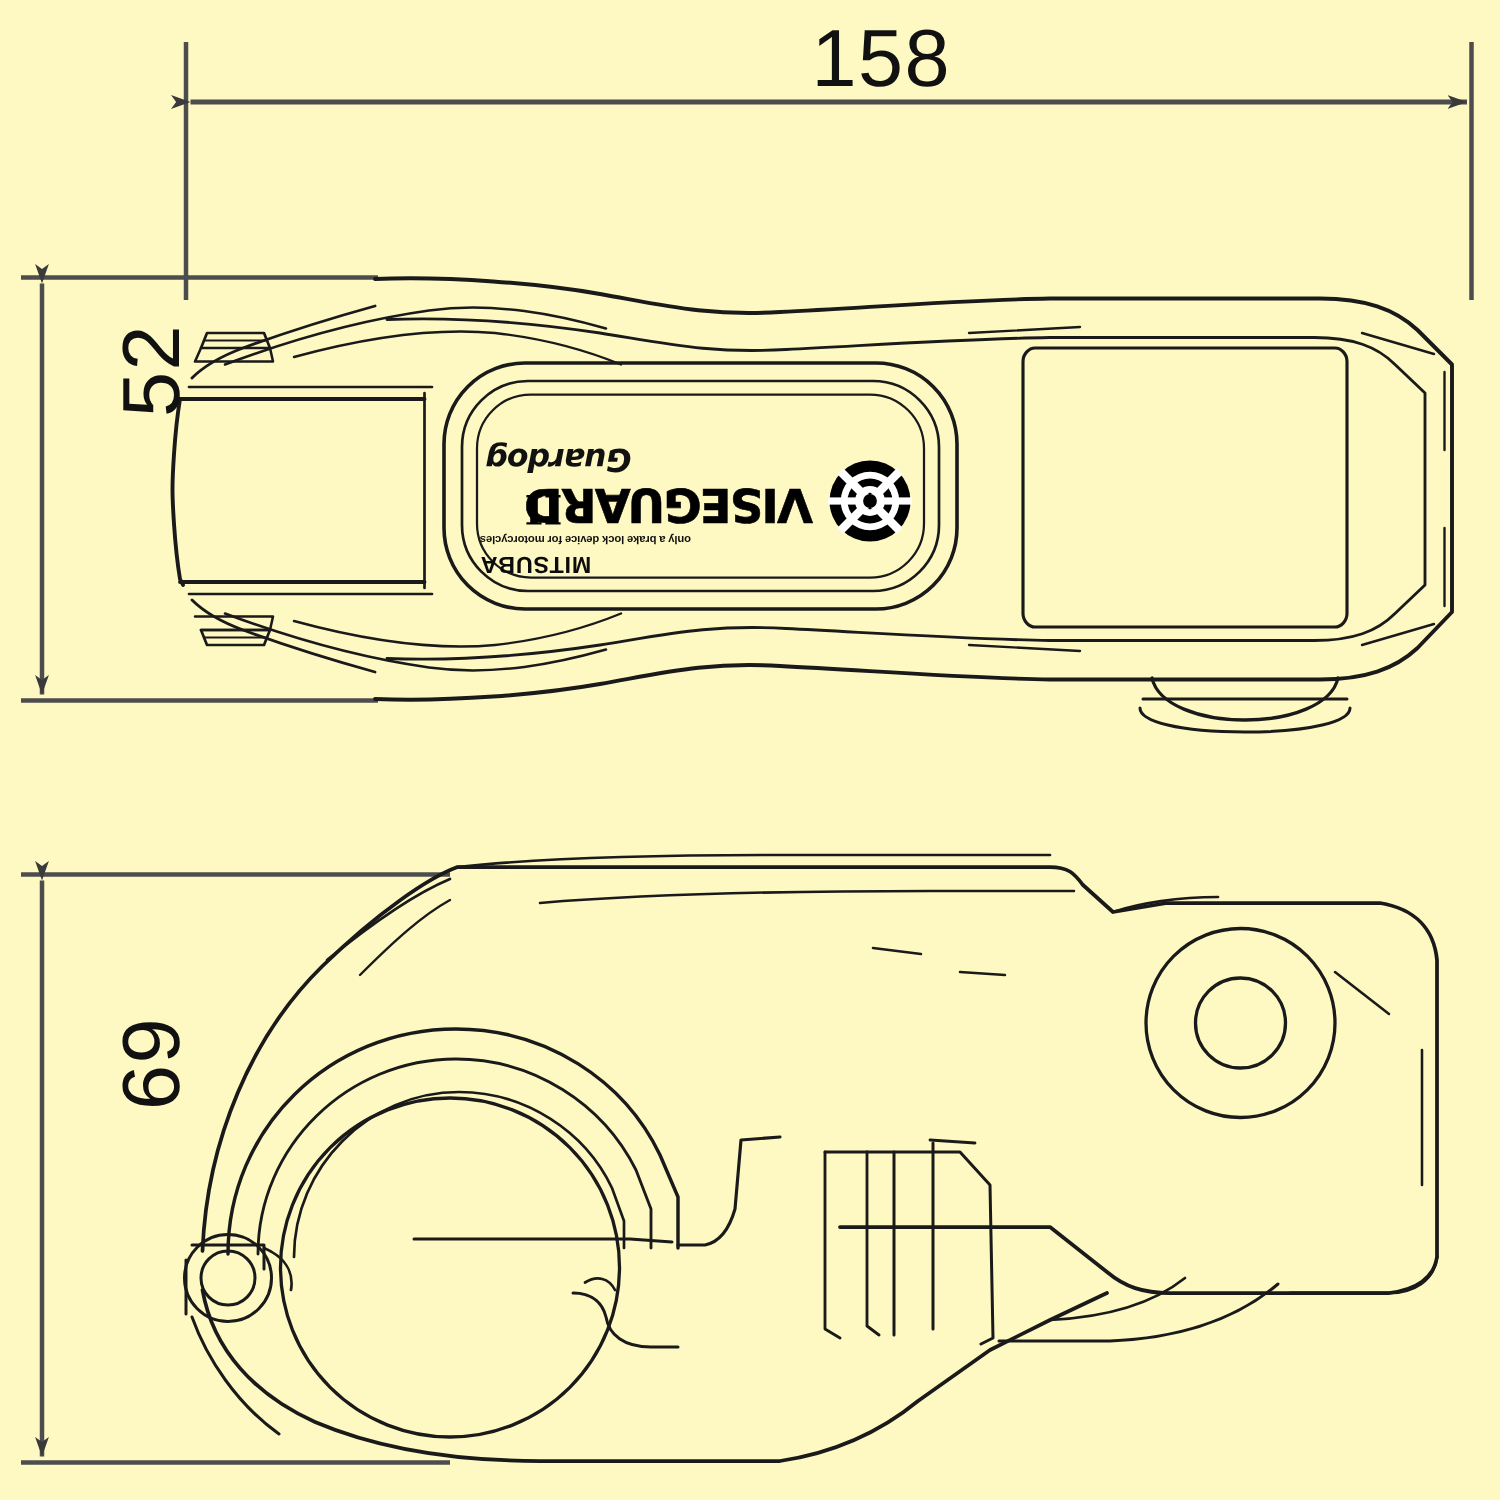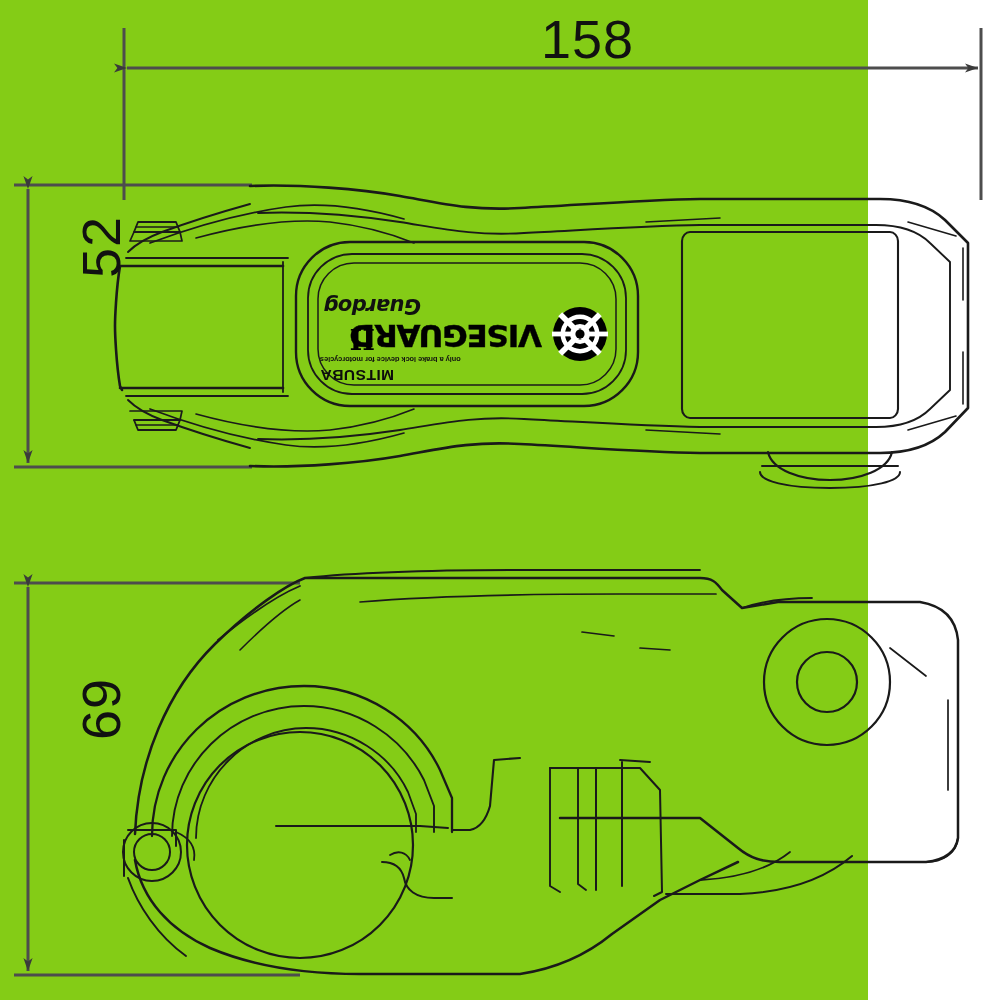--- a/index.html
+++ b/index.html
@@ -1,19 +1,19 @@
 <!DOCTYPE html>
 <html><head>
 <meta charset="utf-8">
 <title>Technical Drawing</title>
 <style>
   html,body{margin:0;padding:0;background:#ffffff;}
   body{width:1000px;height:1000px;overflow:hidden;
        font-family:"Liberation Sans","DejaVu Sans",sans-serif;}
-  #stage{position:relative;width:868px;height:1000px;background:#84cc16;}
+  #stage{position:relative;width:1000px;height:1000px;background:#fef9c3;}
   #drawing{position:absolute;inset:0;}
   .dimtext{
     position:absolute;
     font-family:"Liberation Sans","DejaVu Sans",sans-serif;
     color:#111;
     letter-spacing:1px;
     white-space:nowrap;
     user-select:none;
   }
   #dim-158{ left:541px; top:8px; font-size:54px; }

